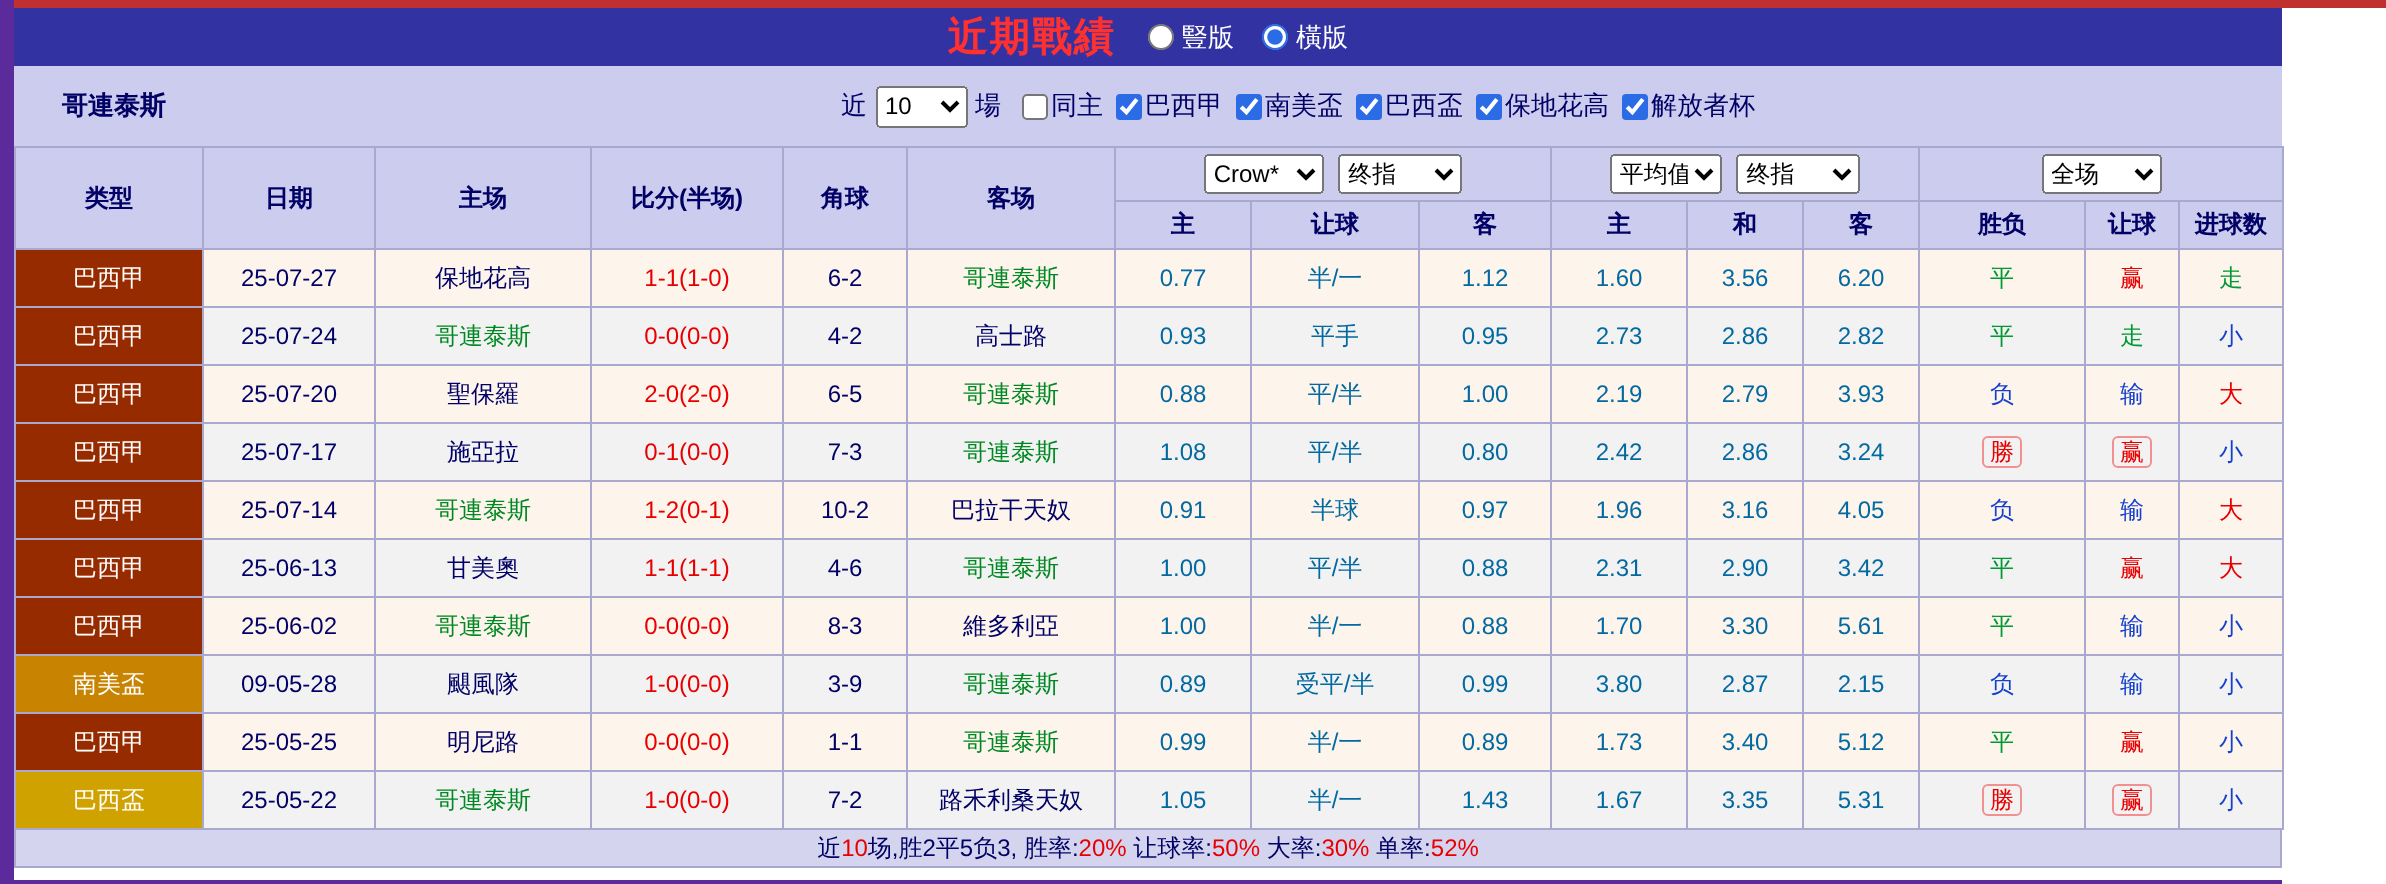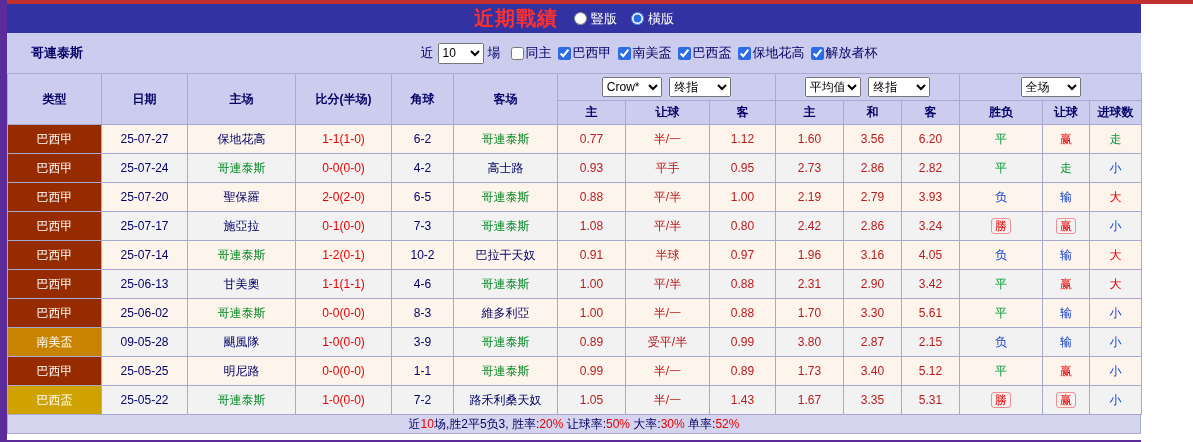--- a/index.html
+++ b/index.html
@@ -28,21 +28,21 @@
   thead th{background:#ccccee;color:#000066;font-size:12px;font-weight:bold}
   .hrow1 th{height:26px}
   .hrow2 th{height:23px}
   thead select{height:20px;font-size:12px;margin:0 2px;vertical-align:middle}
   tbody td{height:28px;font-size:12px;color:#000066}
   .row-odd{background:#fdf4ec}
   .row-even{background:#f2f2f2}
   .league-badge{color:#ffffff;font-size:12px}
   .score{color:#e80000}
   .self-team{color:#008822}
-  .odds{color:#b91c1c}
+  .odds{color:#0369a1}
   .c-red{color:#e80000}
   .c-green{color:#009933}
   .c-blue{color:#1540cc}
   .boxed{border:1px solid #f09090;border-radius:3px;padding:0 3px}
 
   .summary{height:18px;background:#d4d4ee;border:1px solid #a9a9cf;border-top:none;
            display:flex;align-items:center;justify-content:center;font-size:12px;color:#000066;white-space:pre}
   .bottom-line{height:3px;background:#5b2a9b;margin-top:6px}
 </style>
 </head>

